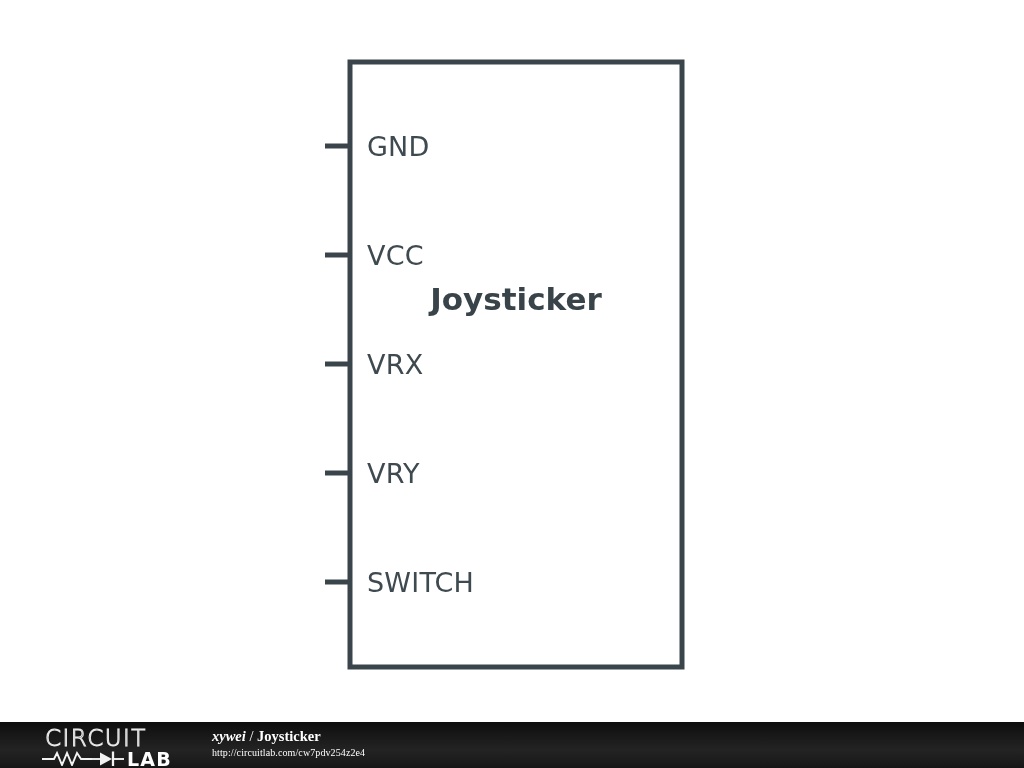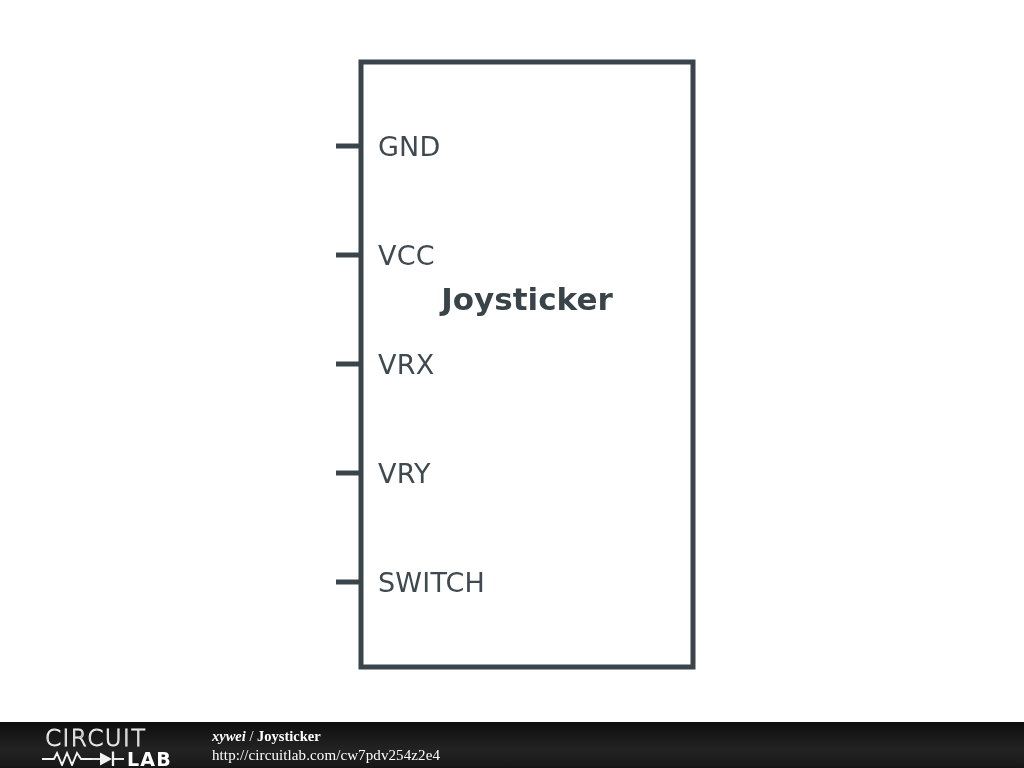--- a/index.html
+++ b/index.html
@@ -11,21 +11,21 @@
     height: 768px;
     background: #ffffff;
     font-family: "DejaVu Sans", sans-serif;
     overflow: hidden;
     position: relative;
   }
 
   
   #canvas {
     position: absolute;
-    left: 15px;
+    left: 4px;
     top: 0;
     width: 884px;
     height: 722px;
     background: #ffffff;
   }
   #schematic-svg {
     position: absolute;
     left: 0;
     top: 0;
     display: block;
@@ -102,21 +102,21 @@
     font-weight: bold;
   }
   .credit-sep {
     font-weight: normal;
     font-style: normal;
   }
   .credit-project {
     font-weight: bold;
   }
   .url-line {
-    font-size: 15px;
+    font-size: 10px;
     font-weight: 500;
     white-space: nowrap;
     letter-spacing: 0.1px;
   }
 </style>
 </head>
 <body>
 
 <div id="canvas">
   <svg id="schematic-svg" width="1024" height="722" viewBox="0 0 1024 722">

